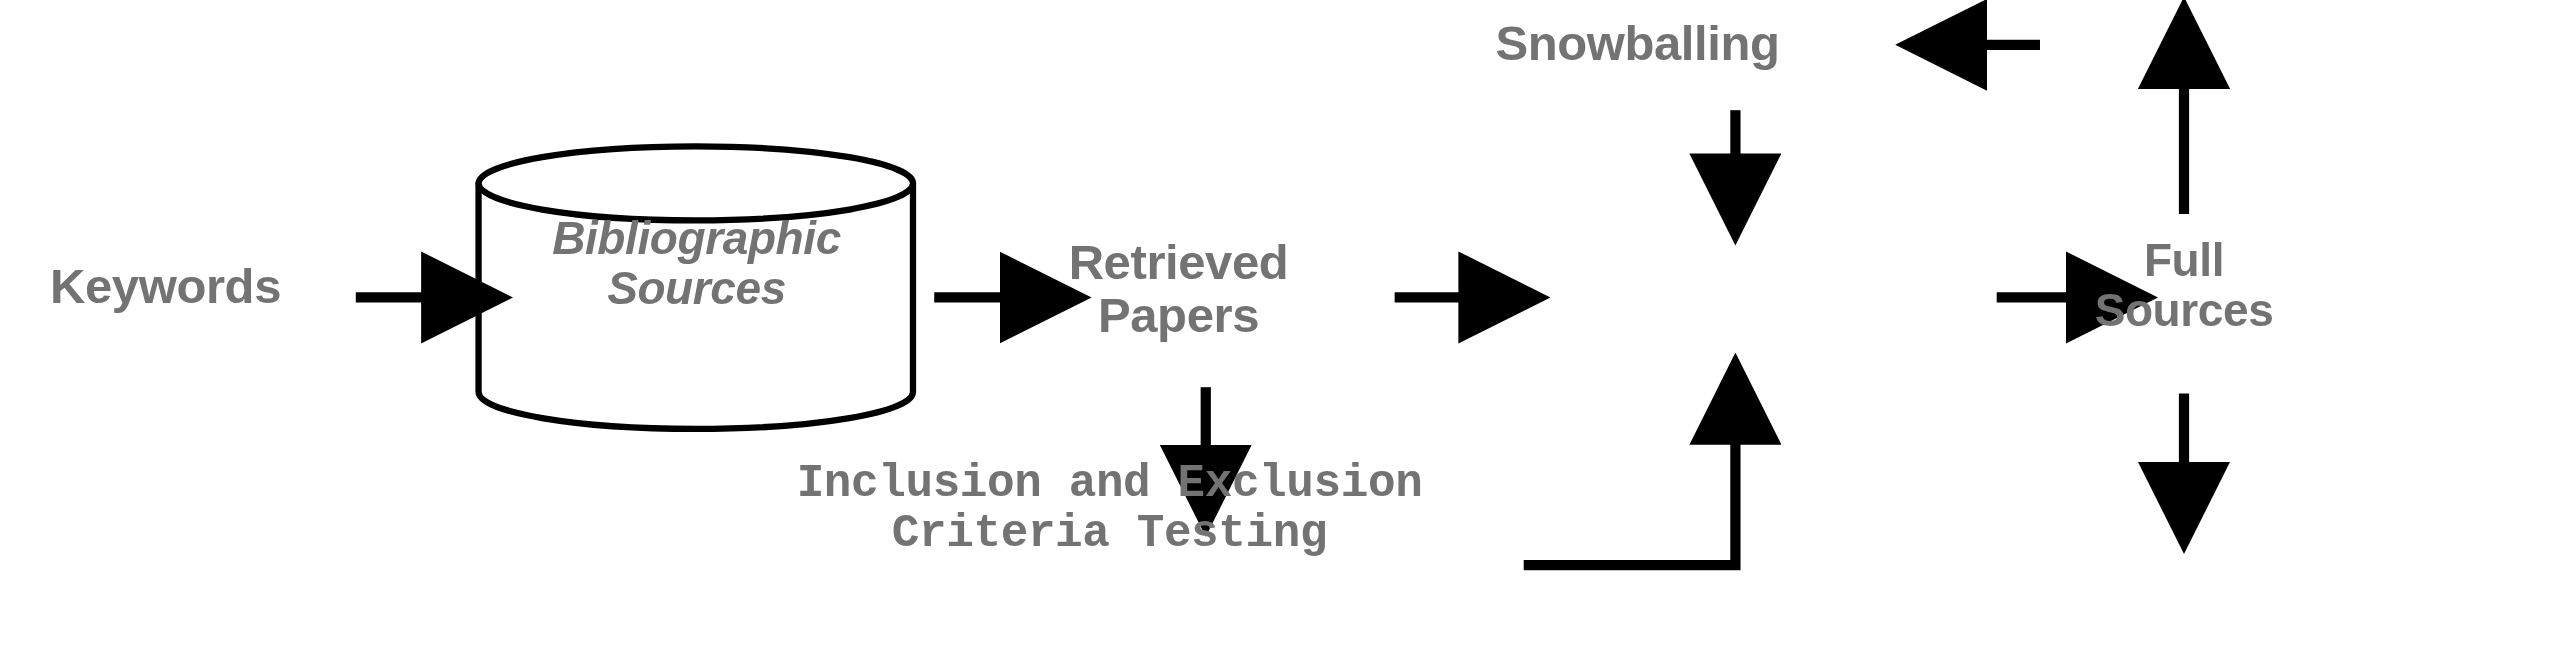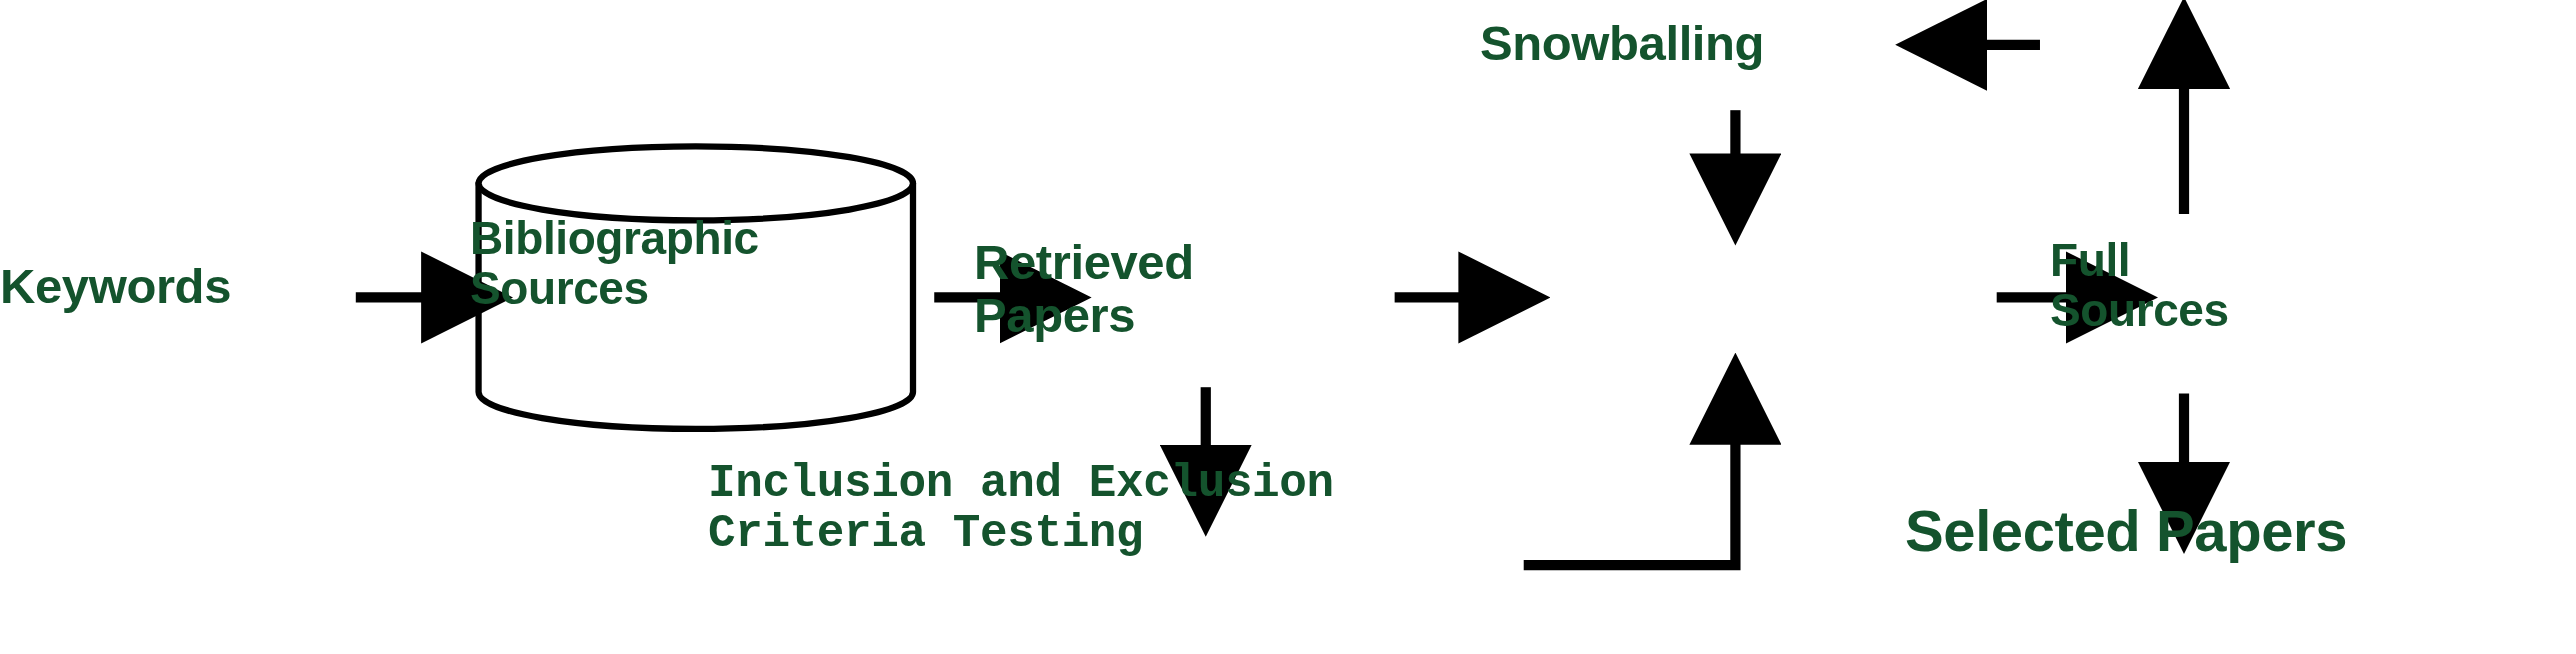--- a/index.html
+++ b/index.html
@@ -13,36 +13,36 @@
     overflow:hidden;
   }
   #diagram-root{
     position:relative;
     width:2576px;
     height:654px;
     background:#ffffff;
   }
   .node{
     position:absolute;
-    text-align:left;
+    text-align:center;
     font-weight:bold;
-    color:#14532d;
+    color:#737373;
     line-height:1.08;
     white-space:pre-line;
     letter-spacing:-0.4px;
   }
   #svg-layer{
     position:absolute;
     left:0; top:0;
     width:2576px;
     height:654px;
     pointer-events:none;
   }
   .n-keywords      { left:0px;    top:260px; width:331px;  font-size:49px; }
-  .n-biblio        { left:470px;  top:214px; width:417px;  font-size:46px; }
+  .n-biblio        { left:488px;  top:214px; width:417px;  font-size:46px;font-style:italic; }
   .n-retrieved     { left:974px; top:236px; width:409px;  font-size:49px; }
   .n-iect          { left:708px;  top:460px; width:803px; font-size:46px;font-family:Liberation Mono, monospace; }
   .n-snowballing   { left:1480px; top:17.3px;  width:315px;  font-size:49px; }
   .n-references    { left:2046px; top:17.3px;  width:283px;  font-size:49px; }
   .n-iec           { left:1495px; top:183px; width:472px;  font-size:46px; }
   .n-fullreading   { left:2050px; top:236px; width:268px;  font-size:46px; }
   .n-selected      { left:1905px; top:500px; width:671px;  font-size:58px; }
 </style>
 </head>
 <body>
@@ -113,16 +113,15 @@
   <div class="node n-iect">Inclusion and Exclusion
 Criteria Testing</div>
 
   <div class="node n-snowballing">Snowballing</div>
 
 
 
   <div class="node n-fullreading">Full
 Sources</div>
 
-  <div class="node n-selected">Selected Papers</div>
 
 </div>
 
 
 </body></html>

